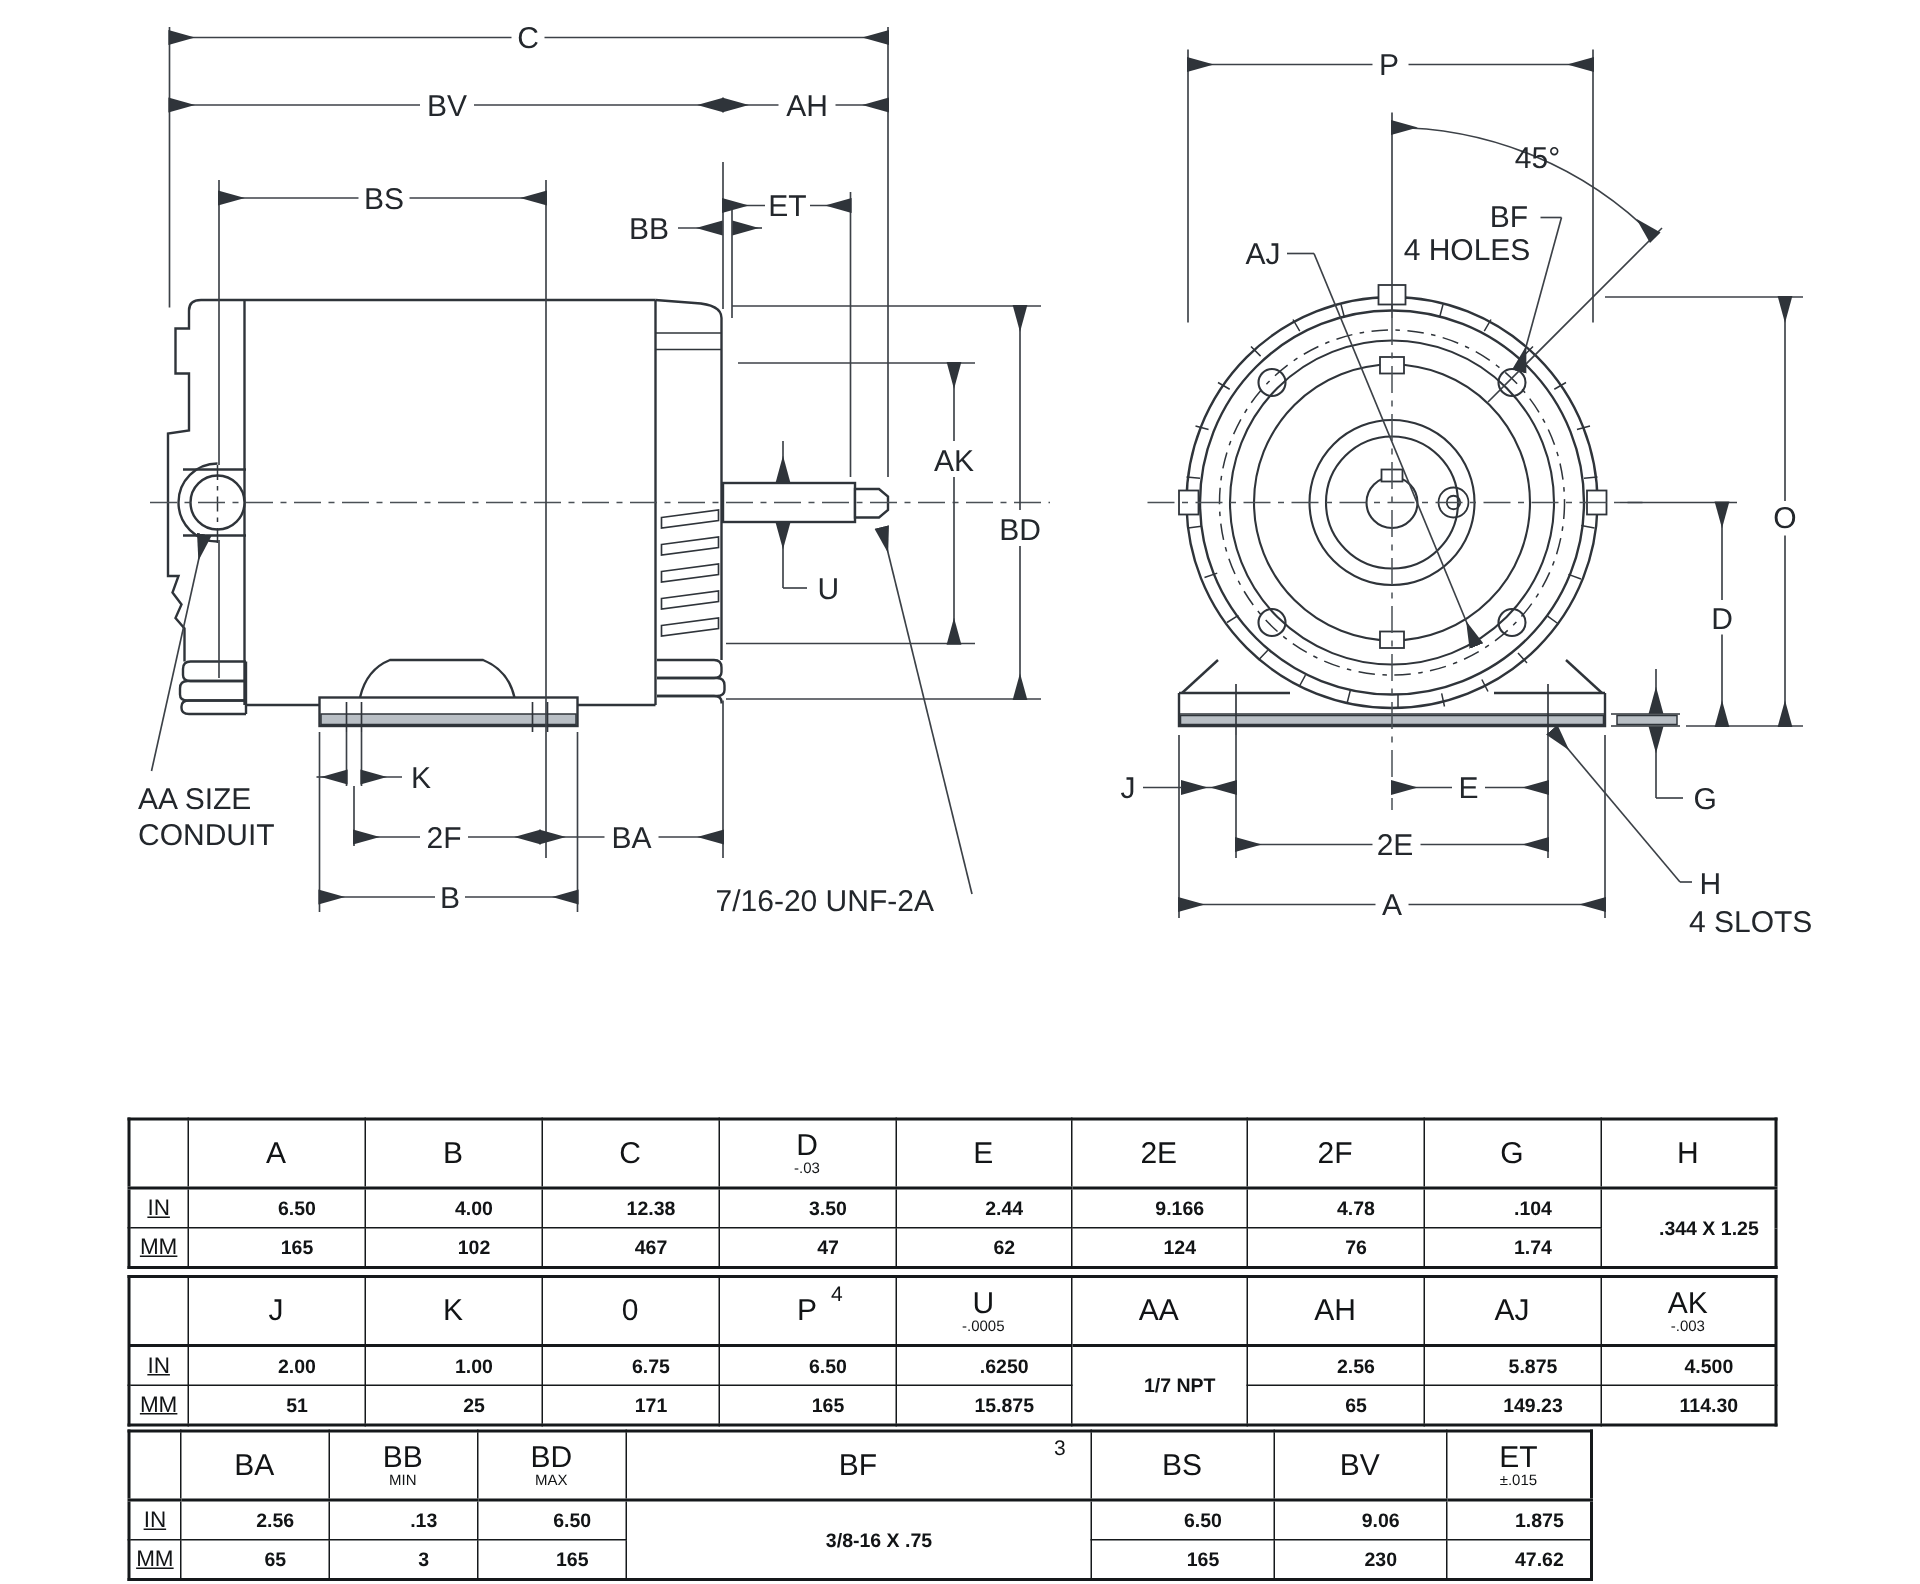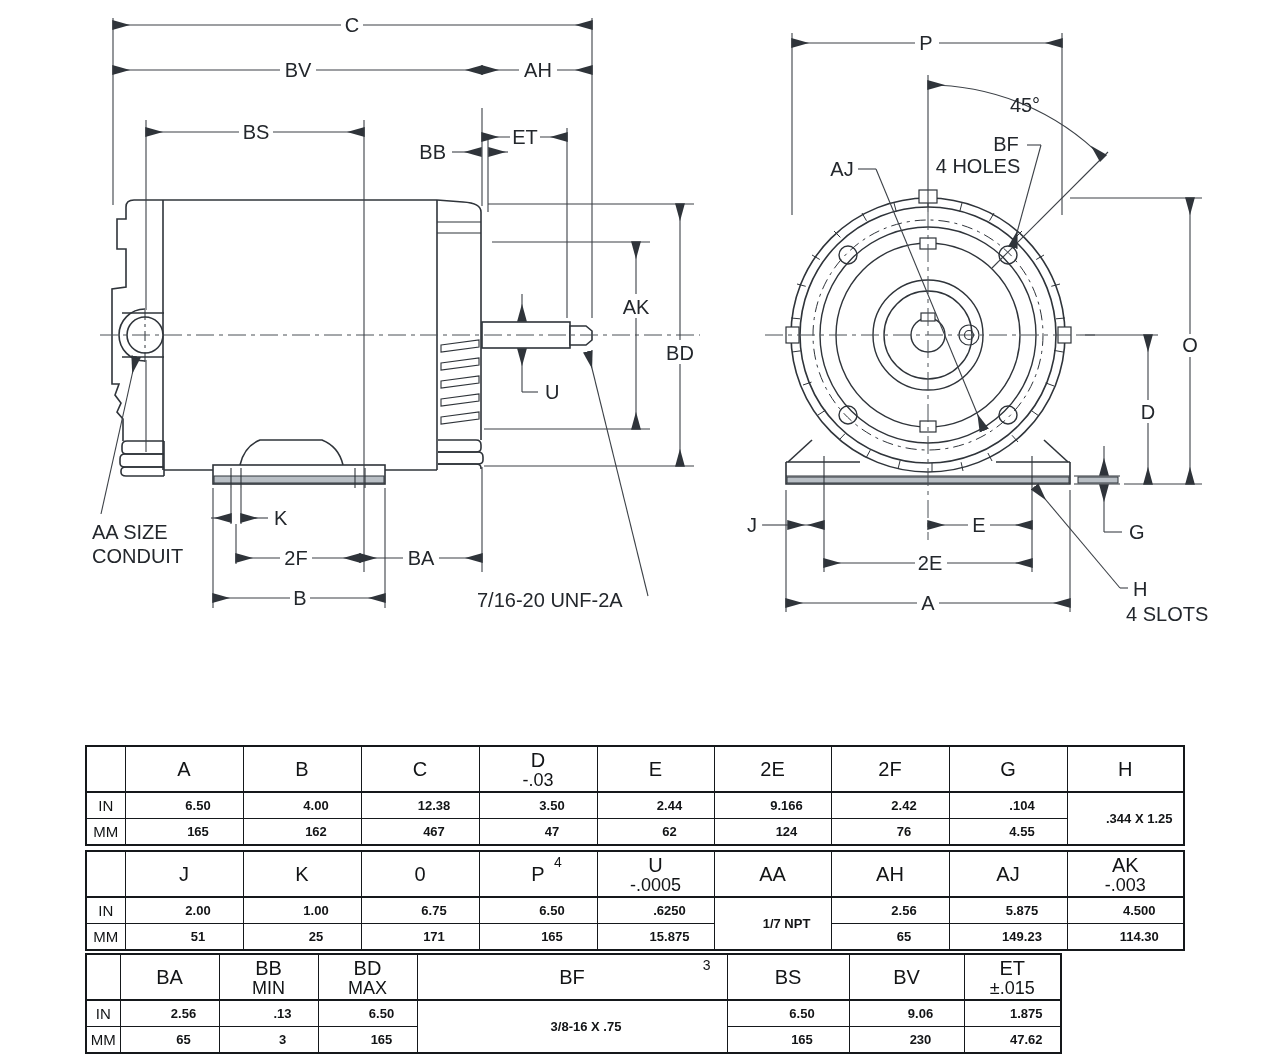--- a/index.html
+++ b/index.html
@@ -7,25 +7,25 @@
         font-family:"Liberation Sans", sans-serif;}
   svg{display:block;}
   svg text{font-family:"Liberation Sans", sans-serif;fill:#23272c;font-size:20px;}
   
   .tbl{position:absolute;}
   .tbl table{border-collapse:collapse;table-layout:fixed;border:2px solid #15181b;}
   .tbl th,.tbl td{border:1px solid #15181b;text-align:center;vertical-align:middle;
                   padding:0;color:#121416;overflow:hidden;}
   tr.hdr th{font-size:20px;font-weight:400;height:44px;line-height:1.0;position:relative;border-bottom:2px solid #15181b;}
   .h2l{display:flex;flex-direction:column;align-items:center;justify-content:center;line-height:1.0;}
-  .h2l .sub{font-size:18px;margin-top:1px;}
+  .h2l .sub{font-size:10px;margin-top:1px;}
   .sup{position:absolute;top:3px;font-size:14px;}
   .sup-p{left:calc(50% + 16px);}
   .sup-bf{right:16px;}
-  th.rowlbl{font-size:15px;font-weight:400;height:25px;}
+  th.rowlbl{font-size:15px;font-weight:400;height:25px;text-decoration:underline;}
   .tbl td{font-size:13px;font-weight:700;height:25px;padding-left:28px;}
 </style>
 </head>
 <body>
 
 <div class="page">
 
 <svg width="1280" height="700" viewBox="0 0 1280 700">
   <defs>
     <marker id="arr" viewBox="0 0 12 8" refX="11.5" refY="4" markerWidth="18" markerHeight="12" orient="auto-start-reverse" markerUnits="userSpaceOnUse">
@@ -302,34 +302,34 @@
   <th>H</th>
  </tr>
  <tr>
   <th class="rowlbl">IN</th>
   <td>6.50</td>
   <td>4.00</td>
   <td>12.38</td>
   <td>3.50</td>
   <td>2.44</td>
   <td>9.166</td>
-  <td>2.42</td>
+  <td>4.78</td>
   <td>.104</td>
   <td rowspan="2">.344 X 1.25</td>
  </tr>
  <tr>
   <th class="rowlbl">MM</th>
   <td>165</td>
-  <td>162</td>
+  <td>102</td>
   <td>467</td>
   <td>47</td>
   <td>62</td>
   <td>124</td>
   <td>76</td>
-  <td>4.55</td>
+  <td>1.74</td>
  </tr>
 </tbody>
       </table>
 </div>
 
 <div class="tbl" style="left:85px;top:850px;">
 <table style="width:1098px;">
  <colgroup>
           <col style="width:39px">
           <col style="width:118px">

